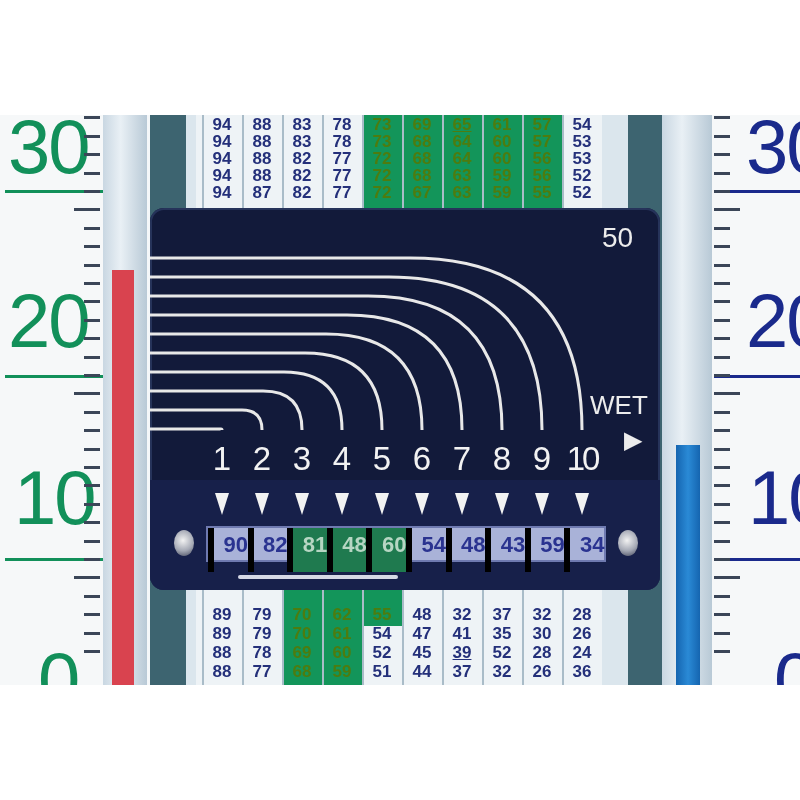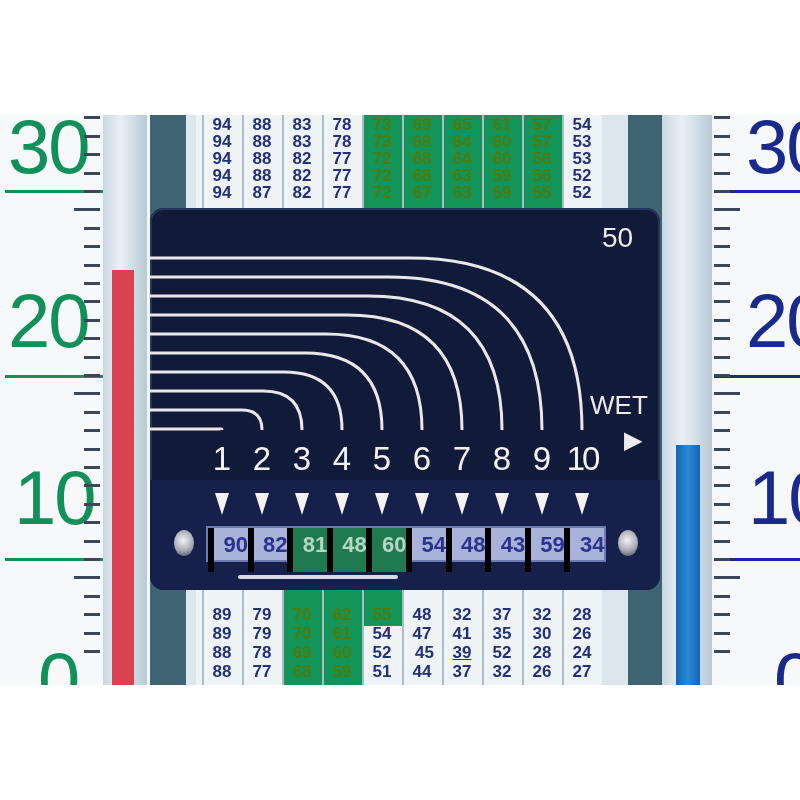--- a/index.html
+++ b/index.html
@@ -180,35 +180,35 @@
       <div class="tcell" style="left: 206px; top: 41px;">47</div>
       <div class="tcell" style="left: 246px; top: 41px;">41</div>
       <div class="tcell" style="left: 286px; top: 41px;">35</div>
       <div class="tcell" style="left: 326px; top: 41px;">30</div>
       <div class="tcell" style="left: 366px; top: 41px;">26</div>
       <div class="tcell" style="left: 6px; top: 60px;">88</div>
       <div class="tcell" style="left: 46px; top: 60px;">78</div>
       <div class="tcell green" style="left: 86px; top: 60px;">69</div>
       <div class="tcell green" style="left: 126px; top: 60px;">60</div>
       <div class="tcell" style="left: 166px; top: 60px;">52</div>
-      <div class="tcell" style="left: 198px; top: 60px; text-align: right;">45</div>
+      <div class="tcell" style="left: 206px; top: 60px;">45</div>
       <div class="tcell" style="left: 246px; top: 60px; text-decoration: underline;">39</div>
       <div class="tcell" style="left: 286px; top: 60px;">52</div>
       <div class="tcell" style="left: 326px; top: 60px;">28</div>
       <div class="tcell" style="left: 366px; top: 60px;">24</div>
       <div class="tcell" style="left: 6px; top: 79px;">88</div>
       <div class="tcell" style="left: 46px; top: 79px;">77</div>
       <div class="tcell green" style="left: 86px; top: 79px;">68</div>
       <div class="tcell green" style="left: 126px; top: 79px;">59</div>
       <div class="tcell" style="left: 166px; top: 79px;">51</div>
       <div class="tcell" style="left: 206px; top: 79px;">44</div>
       <div class="tcell" style="left: 246px; top: 79px;">37</div>
       <div class="tcell" style="left: 286px; top: 79px;">32</div>
       <div class="tcell" style="left: 326px; top: 79px;">26</div>
-      <div class="tcell" style="left: 366px; top: 79px;">27</div>
+      <div class="tcell" style="left: 366px; top: 79px;">36</div>
     </div>
 
   <div class="stripe-light" style="left:602px;top:0;width:26px;height:570px;"></div>
   <div class="stripe-dark" style="left:628px;top:0;width:34px;height:570px;"></div>
   <div class="tube" style="left:662px;top:0;width:50px;height:570px;"></div>
   <div class="abs" style="left:676px;top:330px;width:24px;height:240px;background:linear-gradient(90deg,#1565b0,#2a8ad6 50%,#1565b0);"></div>
 
   <div class="abs" style="left:712px;top:0;width:88px;height:570px;background:#f6f8f9;">
     <div class="scale-num wet" style="left:34px;top:-6px;">30</div>
     <div class="scale-num wet" style="left:34px;top:168px;">20</div>

